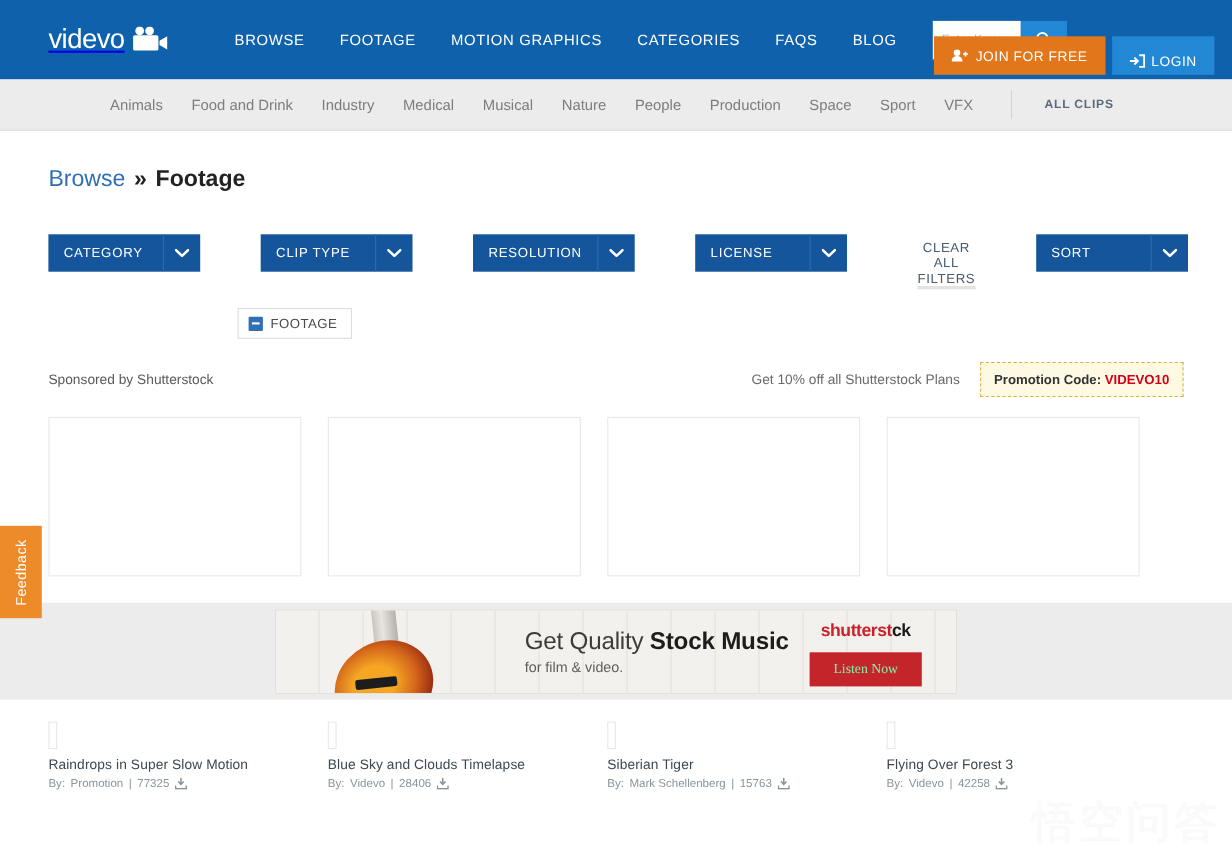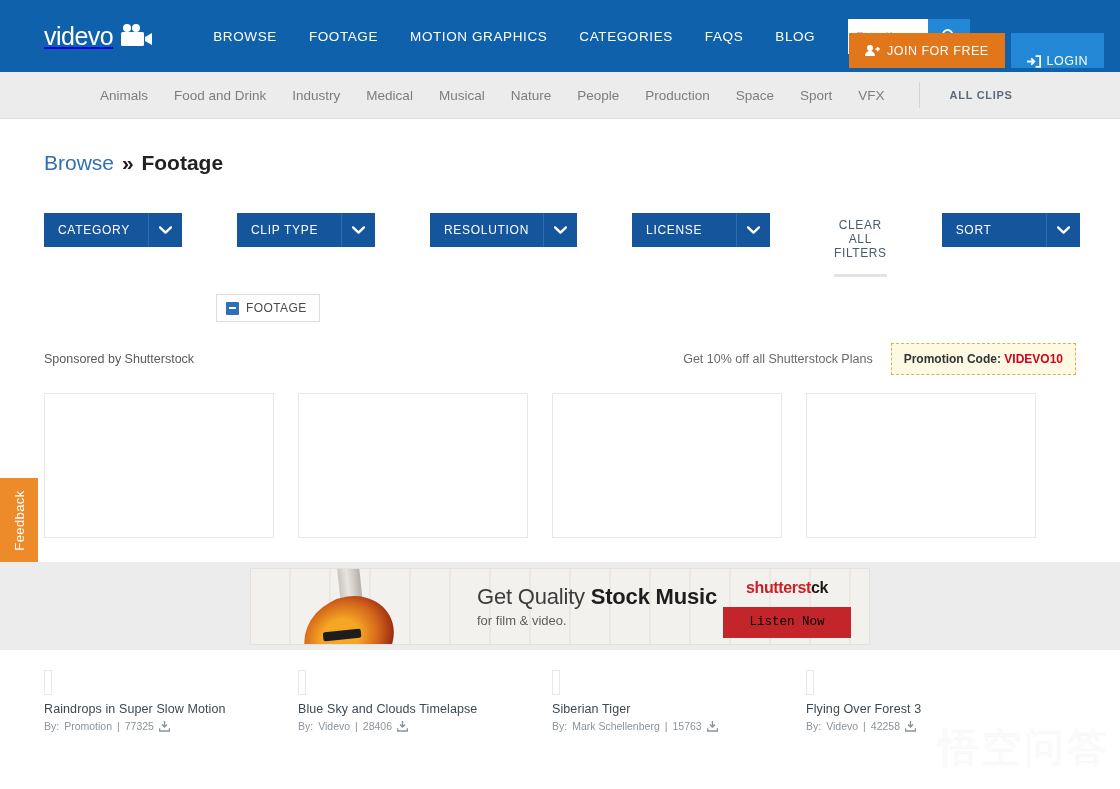--- a/index.html
+++ b/index.html
@@ -46,22 +46,22 @@
 
   .auth { position: absolute; right: 16px; top: 33px; display: flex; gap: 6px; }
   .btn-join {
     background: #e2761b; color: #fff; border: none; height: 35px;
     padding: 0 16px; font-size: 12.5px; letter-spacing: .5px;
     display: flex; align-items: center; gap: 7px; cursor: pointer;
     font-family: "Liberation Sans", sans-serif;
   }
   .btn-login {
     background: #2288d6; color: #fff; border: none; height: 35px;
-    padding: 0 16px; font-size: 12.5px; letter-spacing: .5px;
-    display: flex; align-items: flex-end; gap: 6px; cursor: pointer;
+    padding: 16px 16px; font-size: 12.5px; letter-spacing: .5px;
+    display: flex; align-items: flex-start; gap: 6px; cursor: pointer;
     font-family: "Liberation Sans", sans-serif;
   }
 
   
   .subnav {
     height: 47px; background: #ececec; display: flex; align-items: center;
     padding-left: 100px; gap: 26px; border-bottom: 1px solid #e0e0e0;
   }
   .subnav a {
     color: #7d7d7d; font-size: 13.5px; text-decoration: none; white-space: nowrap;
@@ -98,21 +98,21 @@
     display: flex; align-items: center; justify-content: center;
     color: #fff;
   }
   .clear-filters {
     margin-left: 9px; margin-right: 18px;
     padding-top: 5px;
     width: 130px; text-align: center;
   }
   .clear-filters a {
     color: #4a5b6b; font-size: 12px; letter-spacing: .6px;
-    text-decoration: none; display: block; padding-bottom: 14px;
+    text-decoration: none; display: block; 
     border-bottom: 3px solid #e3e3e3;
   }
   .sort-wrap { margin-left: auto; }
   .sort-wrap .dropdown { margin-right: 12px; }
   .sort-wrap .dd-label { min-width: 104px; }
 
   
   .tagrow { margin-top: 17px; padding-left: 172px; }
   .tag-chip {
     display: inline-flex; align-items: center; gap: 7px;
@@ -212,23 +212,23 @@
   .banner-h b { color: #1d1d1d; }
   .banner-sub { font-size: 13px; color: #5e5e5e; margin-top: 3px; }
   .banner-right {
     position: absolute; right: 12px; top: 10px; width: 140px; text-align: center;
   }
   .ss-logo {
     font-size: 16px; font-weight: bold; letter-spacing: -0.4px; color: #1a1a1a;
   }
   .ss-logo .red { color: #cb2027; }
   .listen-btn {
-    margin-top: 10px; background: #c4252b; color: #000000; border: none;
-    width: 128px; height: 31px; font-size: 12.5px; cursor: pointer;
-    font-family: Liberation Mono, monospace;
+    margin-top: 10px; background: #c4252b; color: #86efac; border: none;
+    width: 102px; height: 31px; font-size: 12.5px; cursor: pointer;
+    font-family: Liberation Serif, serif;
   }
 
   
   .vgrid { display: flex; gap: 24px; margin-top: 24px; }
   .vcell { width: 230px; }
   .vthumb-frame {
     width: 230px; height: 140px; border: 1px solid #e8e8e8; padding: 3px; background: #fff;
   }
   .vthumb { width: 100%; height: 100%; }
   .vtitle {

